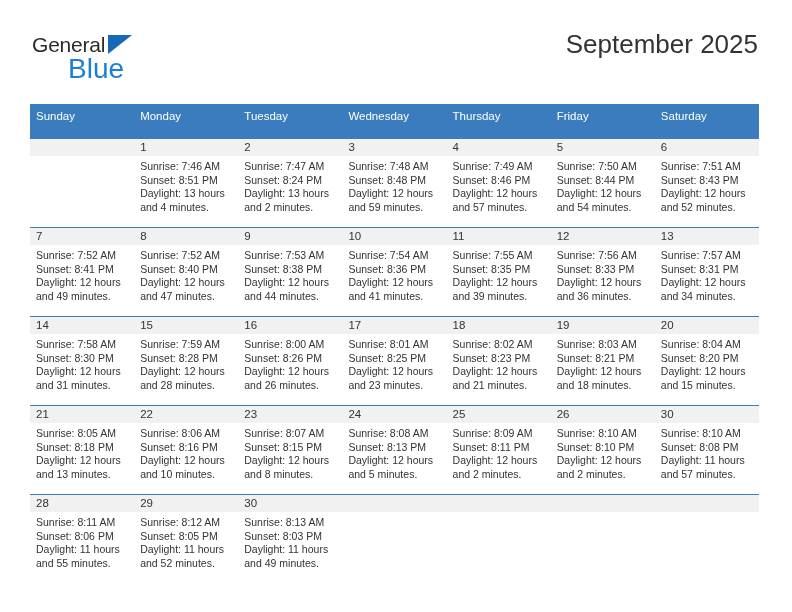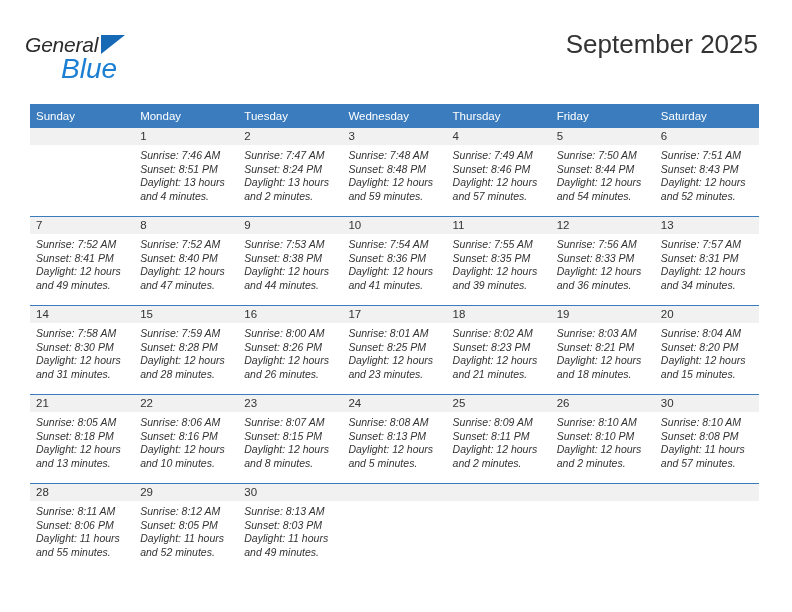--- a/index.html
+++ b/index.html
@@ -24,25 +24,24 @@
   
   .header {
     position: absolute;
     left: 0;
     top: 0;
     width: 792px;
     height: 104px;
   }
   .logo {
     position: absolute;
-    left: 25px;
+    left: 32px;
     top: 32px;
     width: 120px;
     height: 50px;
-    font-style: italic;
   }
   .logo-row1 {
     position: relative;
     height: 25px;
     white-space: nowrap;
   }
   .logo-general {
     font-size: 21px;
     color: #2b2b2b;
     letter-spacing: -0.2px;
@@ -96,21 +95,21 @@
     width: 729px;
     border-collapse: collapse;
     table-layout: fixed;
   }
   .calendar th {
     background: #3a7cbe;
     color: #ffffff;
     font-size: 11.5px;
     font-weight: normal;
     text-align: left;
-    padding: 5px 0 5px 6px;
+    padding: 5px 0 16px 6px;
     height: 14px;
     line-height: 14px;
   }
   .week-row > td {
     vertical-align: top;
     padding: 0;
     border-top: 1.5px solid #3a7cbe;
     height: 88px;
   }
   .week-row.first > td {
@@ -125,21 +124,20 @@
     color: #333333;
   }
   .daynum-band.empty {
     color: transparent;
   }
   .cell-body {
     padding: 4px 6px 0 6px;
     font-size: 10.5px;
     line-height: 13.6px;
     color: #333333;
-    font-style: italic;
   }
   .cell-line {
     white-space: nowrap;
   }
   .cell.blank .cell-body {
     visibility: hidden;
   }
 </style>
 </head>
 <body>

